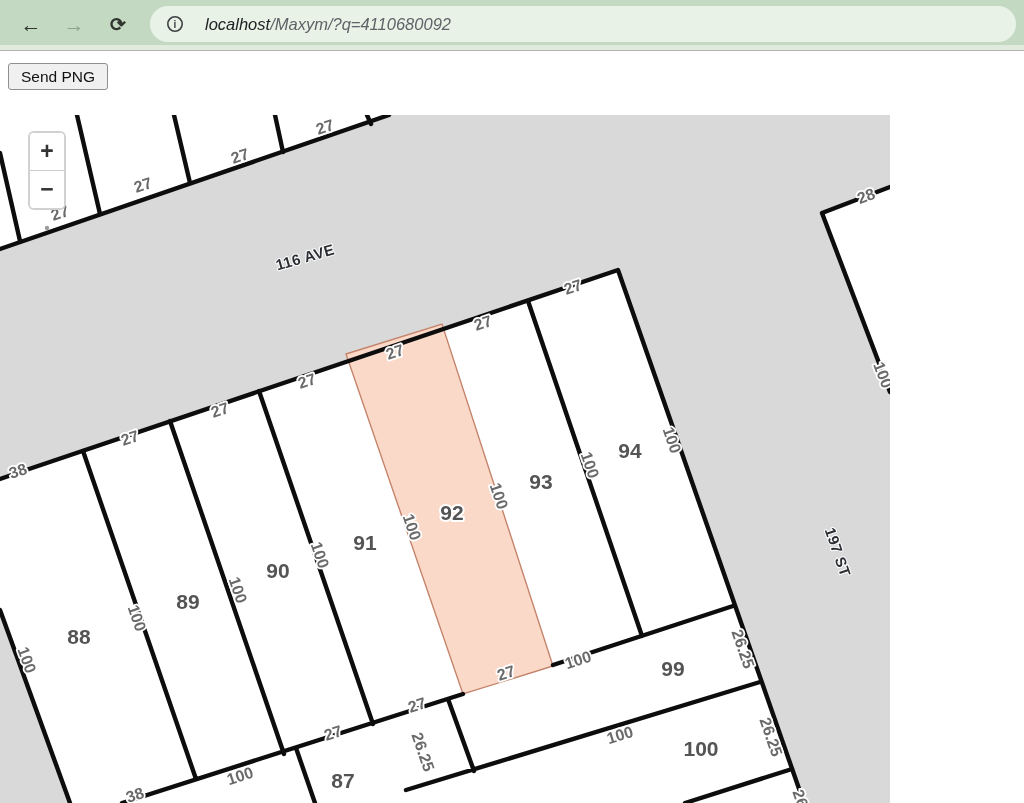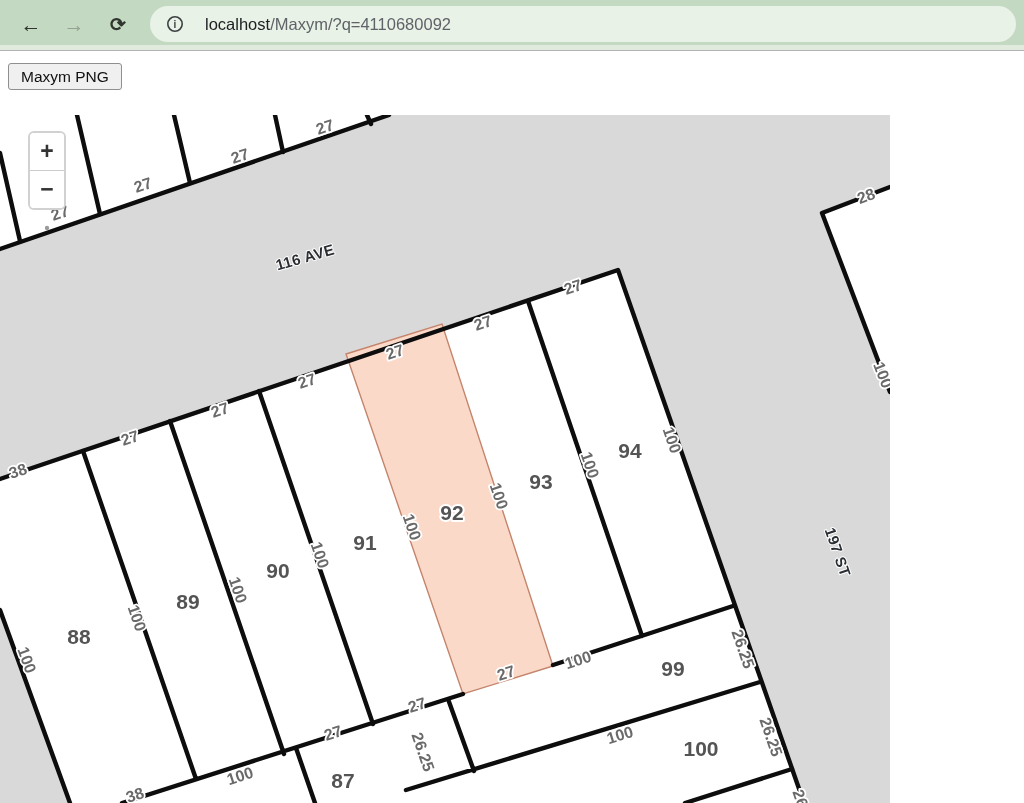--- a/index.html
+++ b/index.html
@@ -24,21 +24,21 @@
   .navbtn.back{left:16px;}
   .navbtn.fwd{left:59px;color:#93a391;}
   .navbtn.reload{left:103px;font-size:19px;}
   .addressbar{
     position:absolute;left:150px;right:8px;top:6px;height:36px;
     background:#e9f2e7;border-radius:18px;z-index:1;
   }
   .infoicon{position:absolute;left:16px;top:9px;}
   .urltext{
     position:absolute;left:55px;top:0;height:52px;line-height:36px;
-    font-size:16.5px;color:#202124;white-space:nowrap;
+    font-size:16.5px;color:#202124;white-space:nowrap;font-style:italic;
   }
   .urltext .sec{color:#5f6368;}
   
   .sendbtn{
     position:absolute;left:8px;top:63px;height:27px;padding:0 12px;
     background:#f0f0f0;border:1px solid #8f8f8f;border-radius:3px;
     font-family:"Liberation Sans",sans-serif;font-size:15.5px;color:#111;
   }
   
   .map{
@@ -84,21 +84,21 @@
   <div class="navbtn reload">⟳</div>
   <div class="addressbar">
     <svg class="infoicon" width="18" height="18" viewBox="0 0 18 18">
       <circle cx="9" cy="9" r="7.2" fill="none" stroke="#3c4043" stroke-width="1.6"></circle>
       <text x="9" y="9.6" style="font-size:10px;font-weight:bold;fill:#3c4043;text-anchor:middle;dominant-baseline:central;">i</text>
     </svg>
     <div class="urltext"><span>localhost</span><span class="sec">/Maxym/?q=4110680092</span></div>
   </div>
 </div>
 
-<button class="sendbtn">Maxym PNG</button>
+<button class="sendbtn">Send PNG</button>
 
 <div class="map">
   <div class="zoomctl">
     <span class="zbtn">+</span>
     <span class="zbtn">−</span>
   </div>
 
   <svg width="890" height="688" viewBox="0 0 890 688">
 
     <polygon points="0,134 389,0 890,0 890,688 804,688 618,155 32,353 0,364" fill="#d9d9d9"></polygon>

